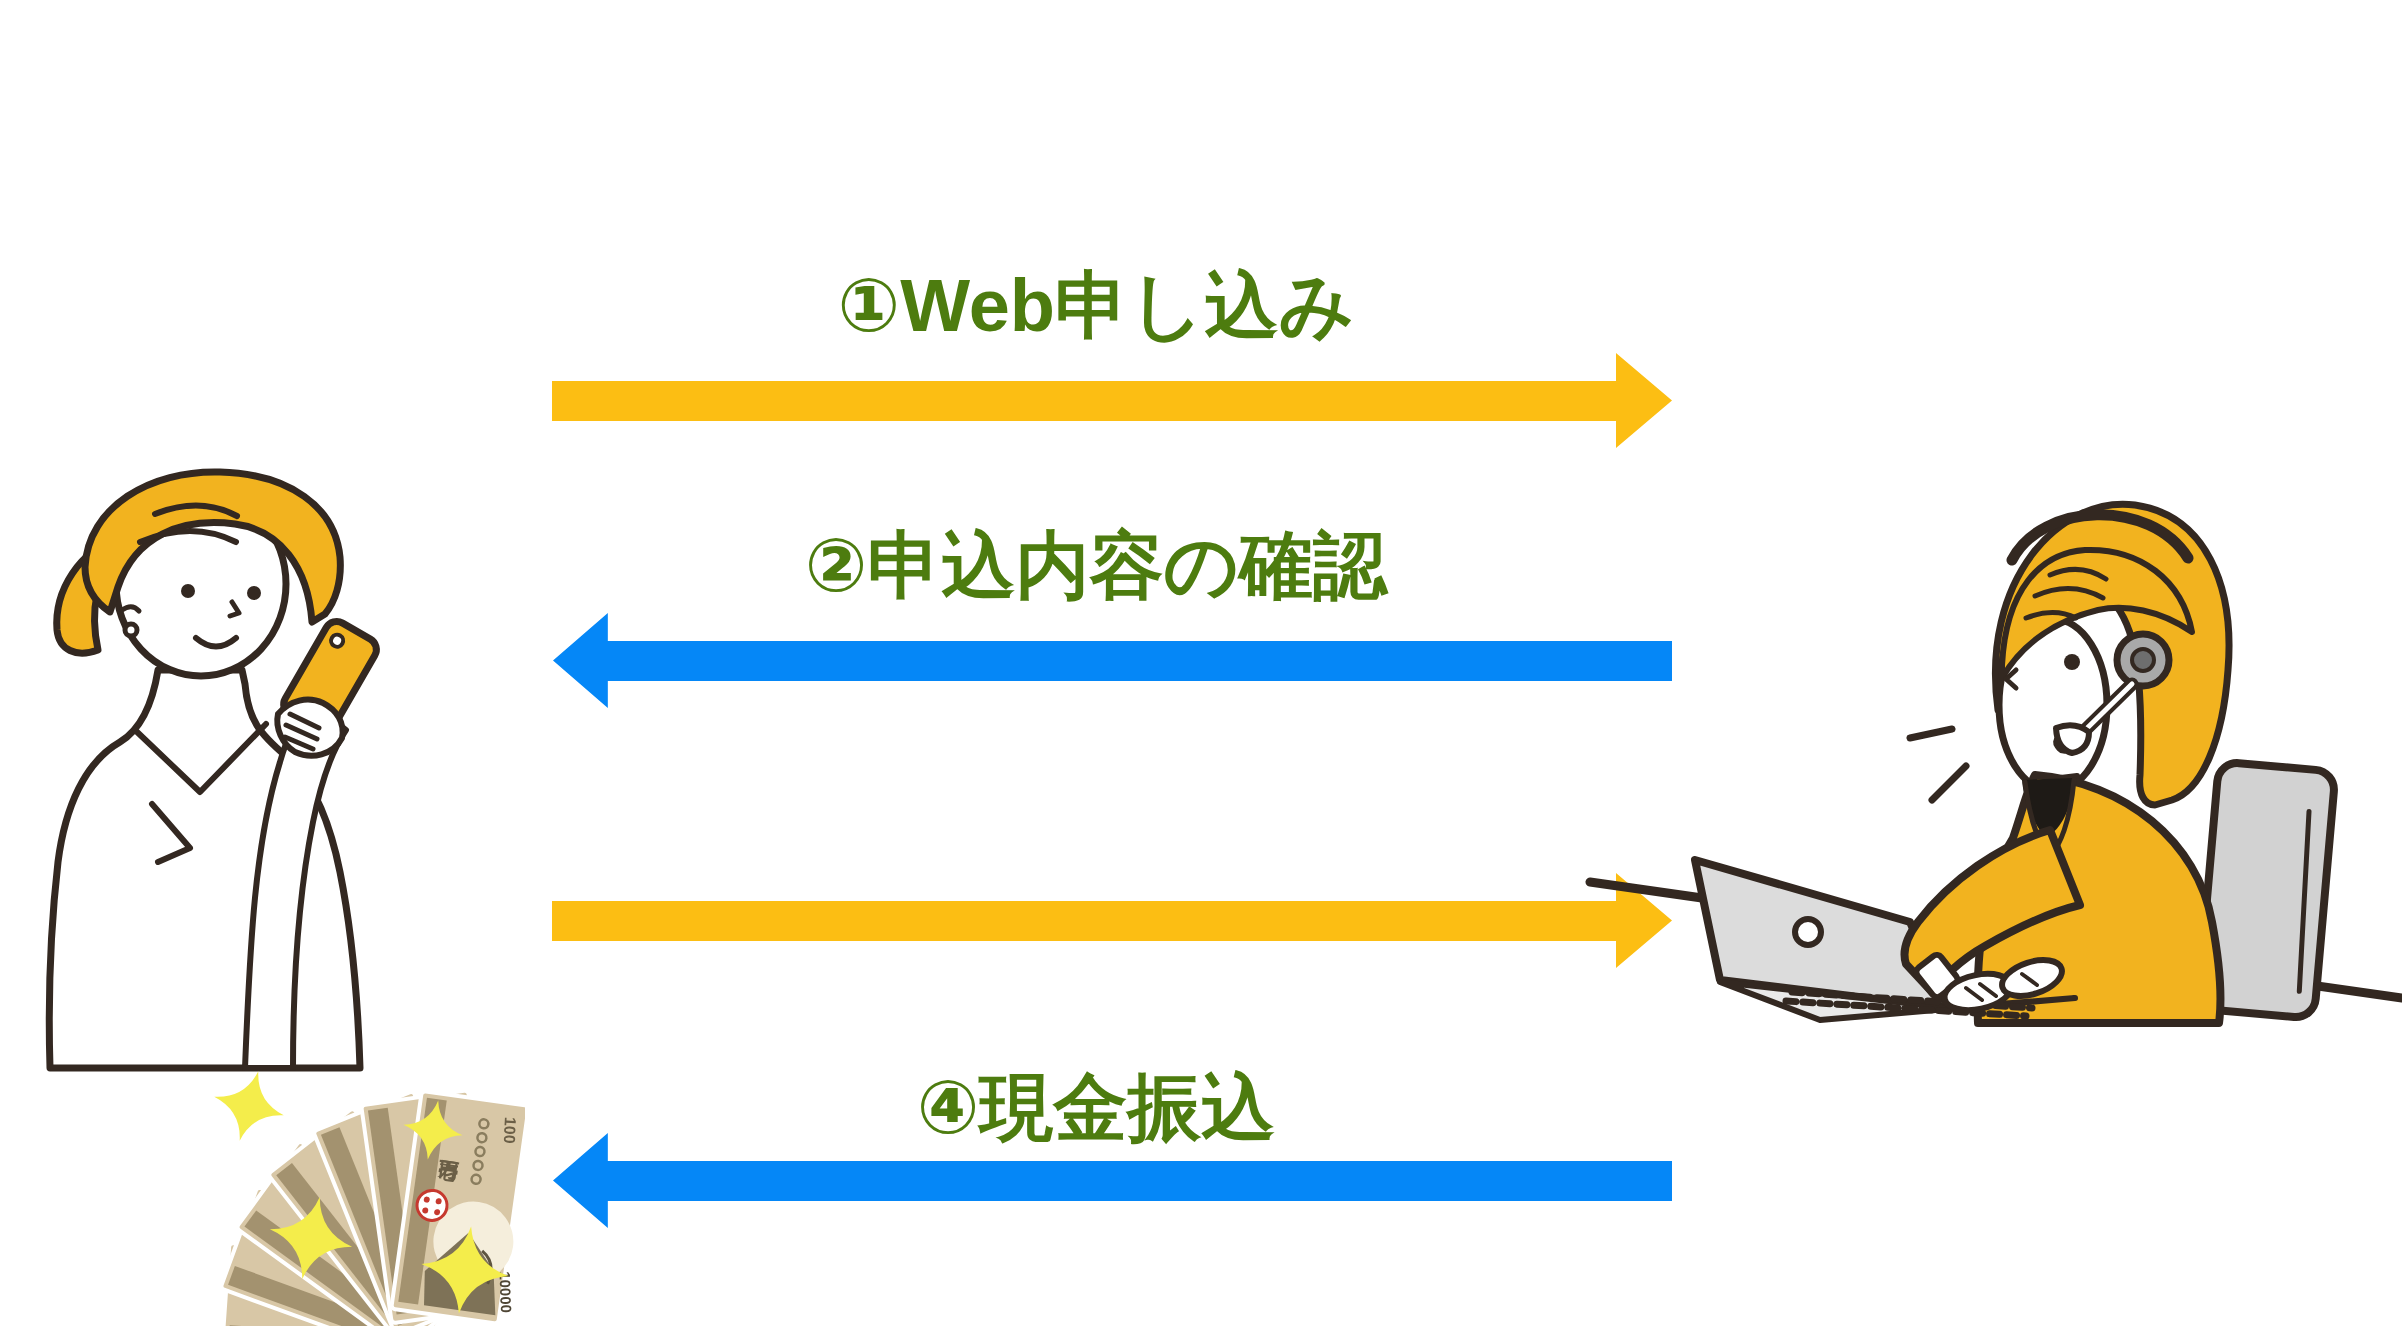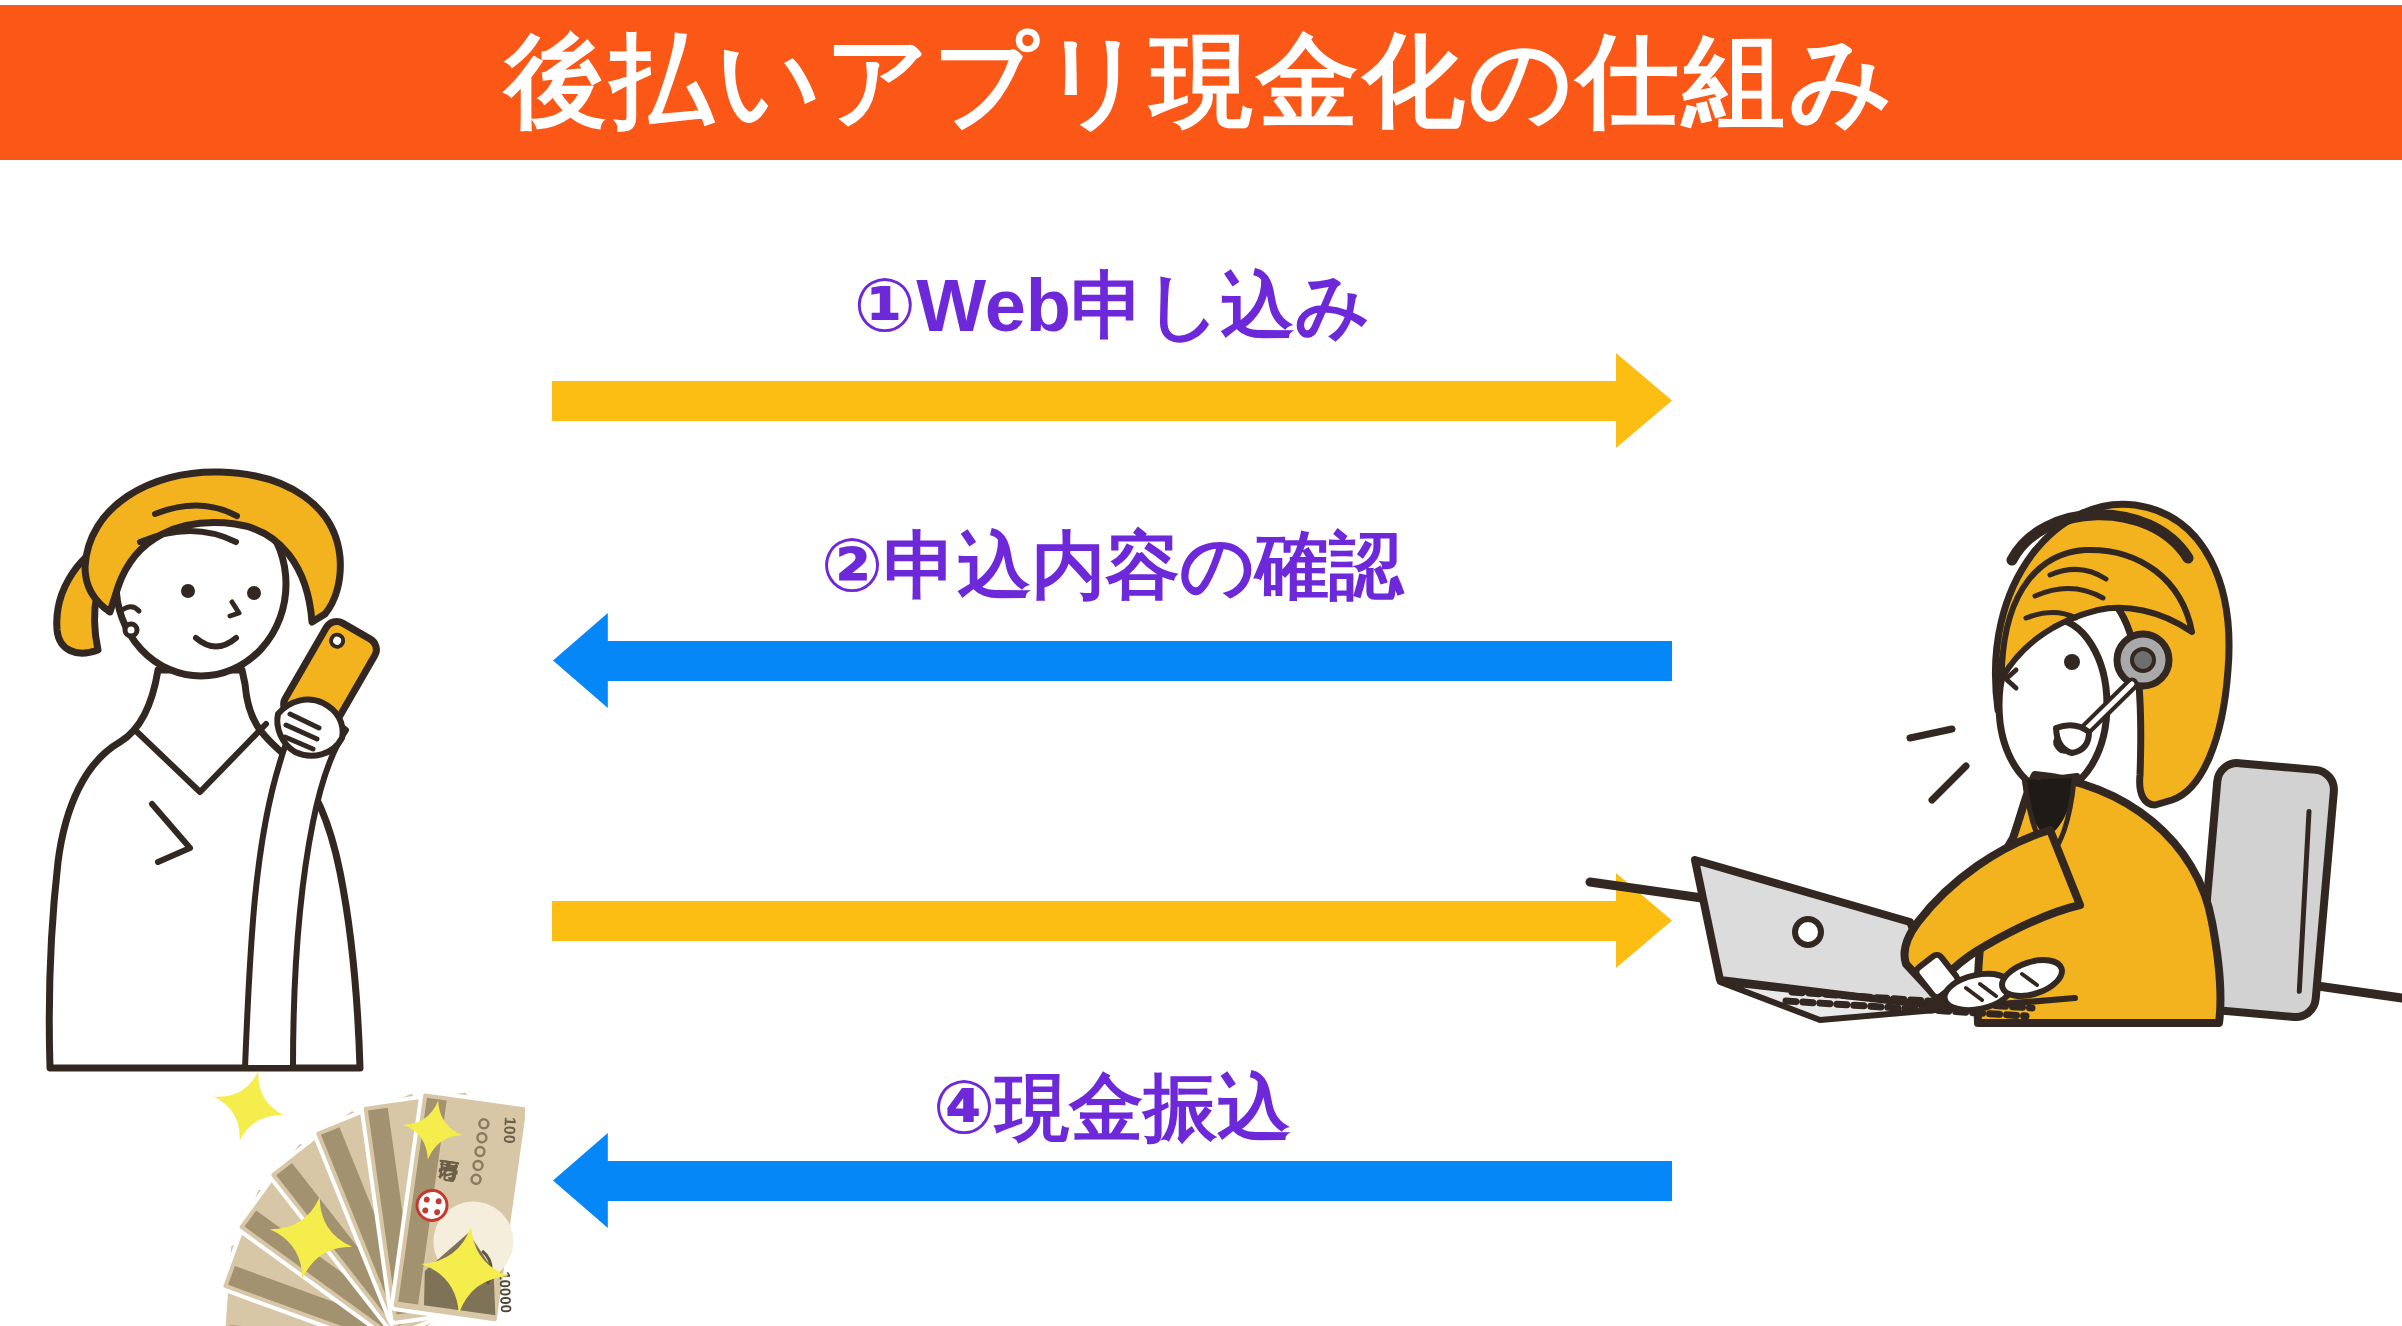--- a/index.html
+++ b/index.html
@@ -10,43 +10,40 @@
   
   #banner{
     position:absolute;left:0;top:5px;width:2402px;height:155px;
     background:#FB5716;display:flex;align-items:center;justify-content:center;
   }
   #banner .title{
     color:#ffffff;font-size:102px;font-weight:700;letter-spacing:4px;white-space:nowrap;
   }
   
   .step-label{
-    position:absolute;left:552px;width:1120px;text-align:center;
-    font-size:74px;font-weight:800;color:#6d28d9;white-space:nowrap;line-height:1;
+    position:absolute;left:536px;width:1120px;text-align:center;
+    font-size:74px;font-weight:800;color:#4d7c0f;white-space:nowrap;line-height:1;
   }
   
   .arrow{position:absolute;height:95px;}
   .arrow-right{
     left:552px;width:1120px;background:#FCBE13;
     clip-path:polygon(0 29.5%,95% 29.5%,95% 0,100% 50%,95% 100%,95% 71.6%,0 71.6%);
   }
   .arrow-left{
     left:553px;width:1119px;background:#0587F7;
     clip-path:polygon(100% 29.5%,4.9% 29.5%,4.9% 0,0 50%,4.9% 100%,4.9% 71.6%,100% 71.6%);
   }
   .illus{position:absolute;}
 </style>
 </head>
 <body>
 
 <div id="stage">
 
-  <div id="banner">
-    <div class="title">後払いアプリ現金化の仕組み</div>
-  </div>
 
   <div class="step-label" style="top:269px;">①Web申し込み</div>
   <div class="arrow arrow-right" style="top:353px;"></div>
 
   <div class="step-label" style="top:529px;">②申込内容の確認</div>
   <div class="arrow arrow-left" style="top:613px;"></div>
 
   <div class="arrow arrow-right" style="top:873px;"></div>
 
   <div class="step-label" style="top:1049px;margin-top:22px;">④現金振込</div>

